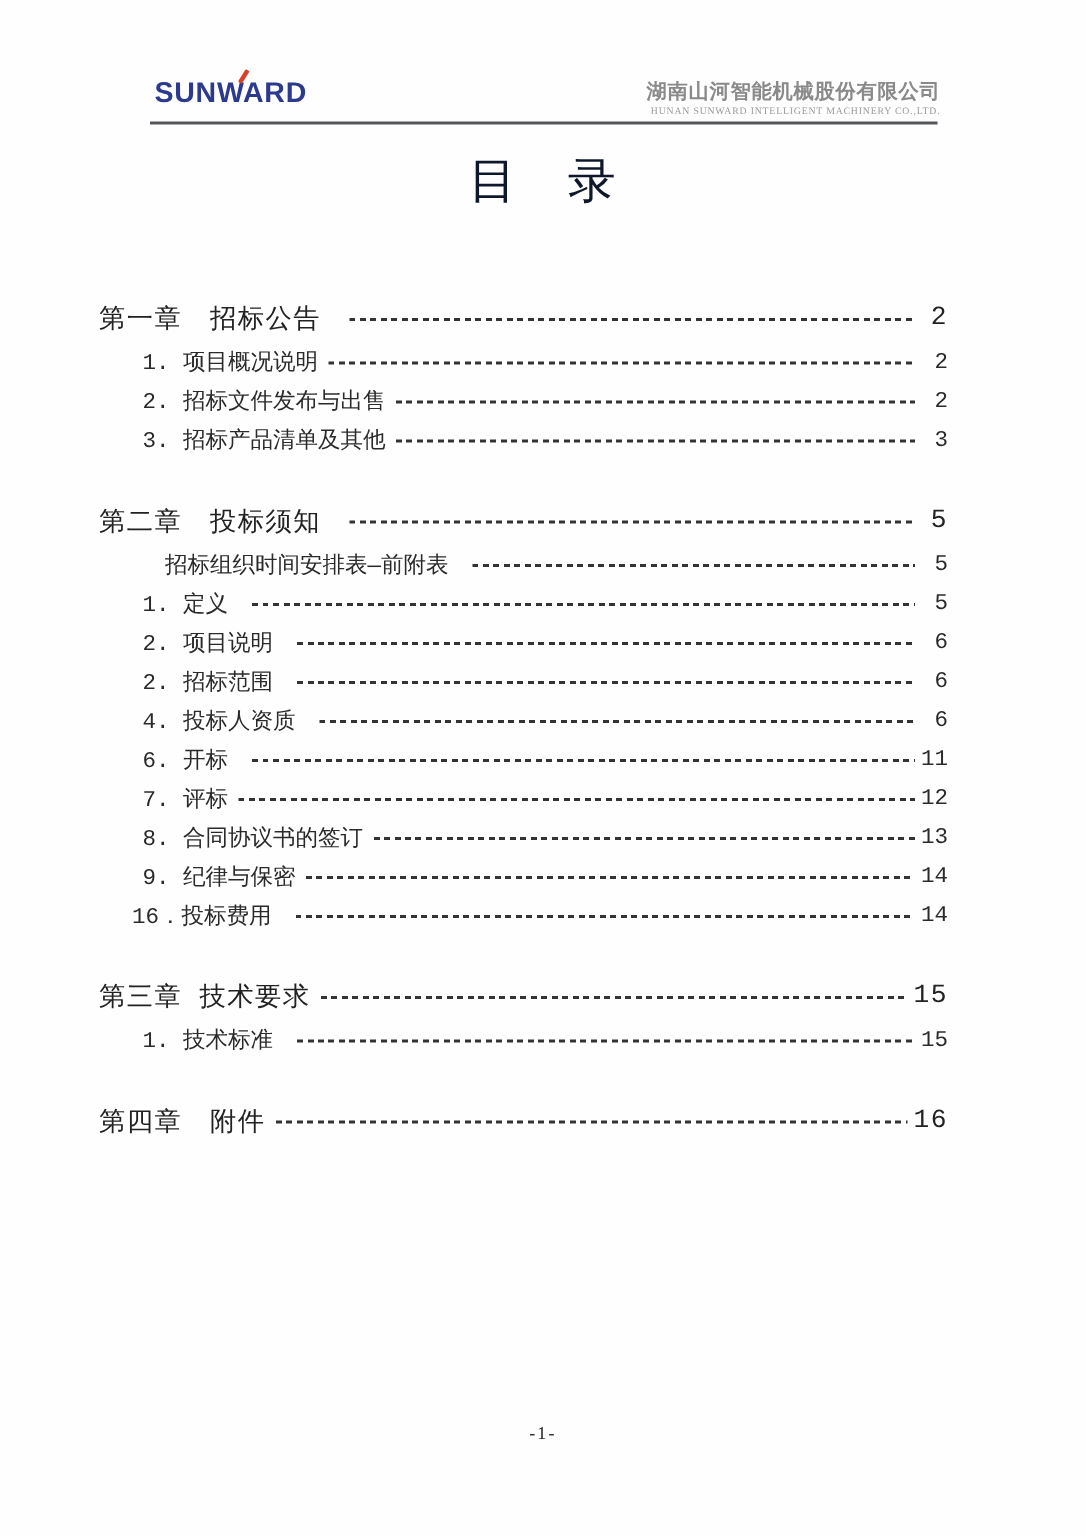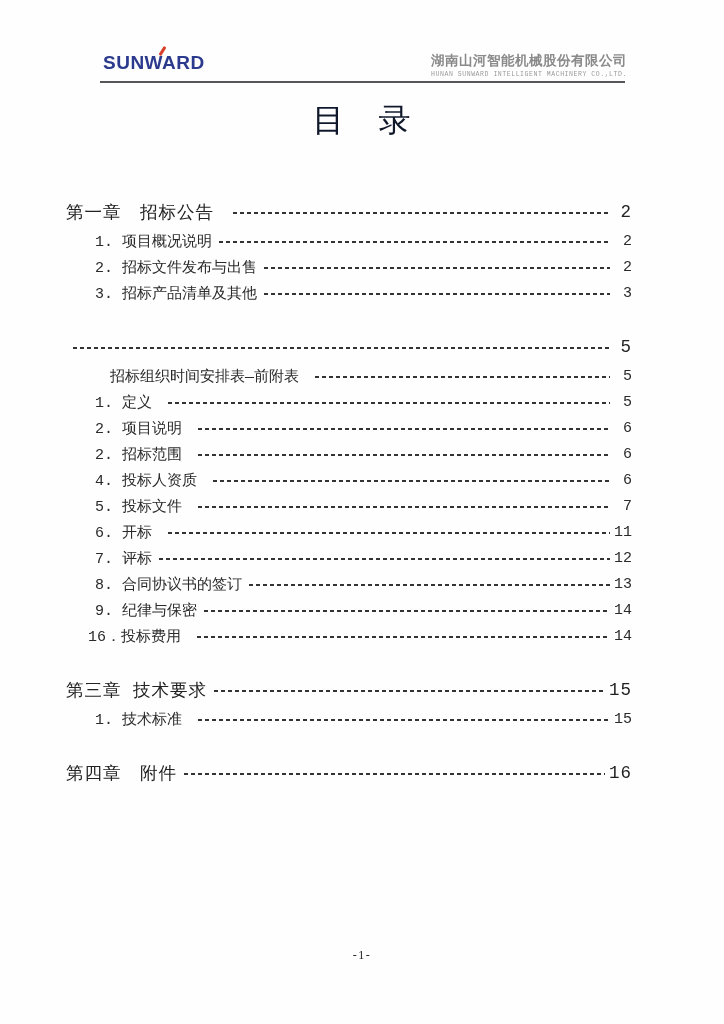--- a/index.html
+++ b/index.html
@@ -36,22 +36,22 @@
     width: 3px;
     height: 10px;
     border-radius: 1px;
     background: var(--logo-red, #d8402a);
     transform: rotate(32deg);
   }
   .company {
     position: absolute;
     right: 97px;
     top: 52px;
-    text-align: center;
-    font-family: Liberation Mono, monospace;
+    text-align: right;
+    font-family: Liberation Serif, serif;
   }
   .company-cn {
     font-size: 13.5px;
     font-weight: bold;
     letter-spacing: 0.5px;
     color: var(--header-gray, #8a8a8a);
     white-space: nowrap;
   }
   .company-en {
     font-size: 6.5px;
@@ -170,20 +170,21 @@
         <span class="toc-page">2</span>
       </div>
 
       <div class="toc-row level-item">
         <span class="toc-label">3. 招标产品清单及其他</span>
         <span class="toc-leader"></span>
         <span class="toc-page">3</span>
       </div>
 
       <div class="toc-row level-chapter">
+        <span class="toc-label">第二章　投标须知 </span>
         <span class="toc-leader"></span>
         <span class="toc-page">5</span>
       </div>
 
       <div class="toc-row level-sub">
         <span class="toc-label">招标组织时间安排表—前附表 </span>
         <span class="toc-leader"></span>
         <span class="toc-page">5</span>
       </div>
 
@@ -204,25 +205,20 @@
         <span class="toc-leader"></span>
         <span class="toc-page">6</span>
       </div>
 
       <div class="toc-row level-item">
         <span class="toc-label">4. 投标人资质 </span>
         <span class="toc-leader"></span>
         <span class="toc-page">6</span>
       </div>
 
-      <div class="toc-row level-item">
-        <span class="toc-label">5. 投标文件 </span>
-        <span class="toc-leader"></span>
-        <span class="toc-page">7</span>
-      </div>
 
       <div class="toc-row level-item">
         <span class="toc-label">6. 开标 </span>
         <span class="toc-leader"></span>
         <span class="toc-page">11</span>
       </div>
 
       <div class="toc-row level-item">
         <span class="toc-label">7. 评标</span>
         <span class="toc-leader"></span>

